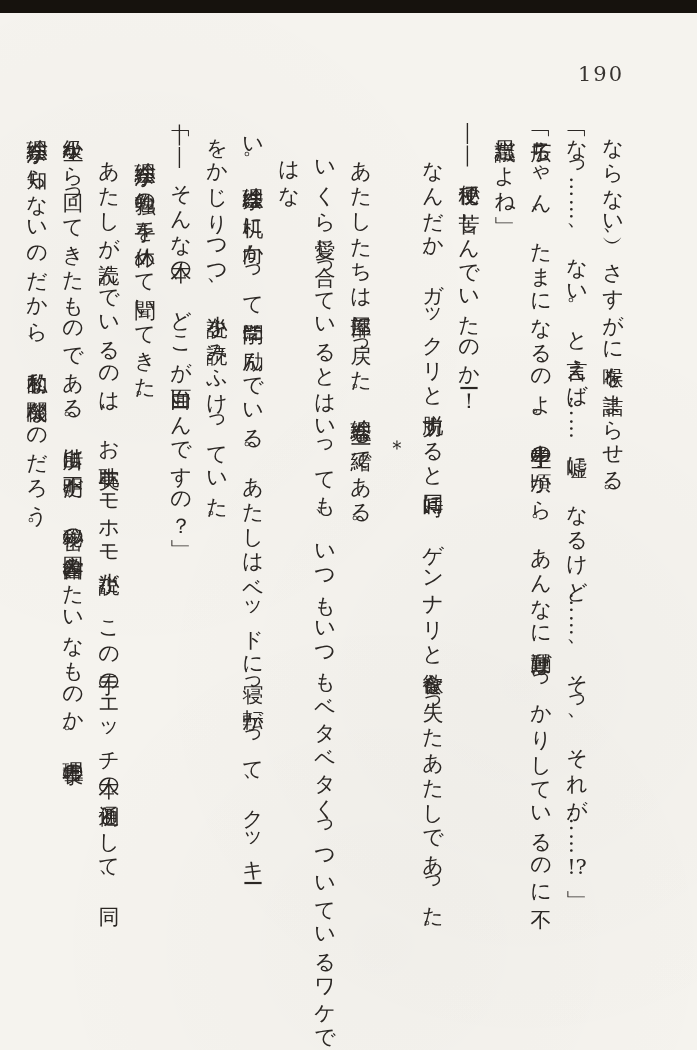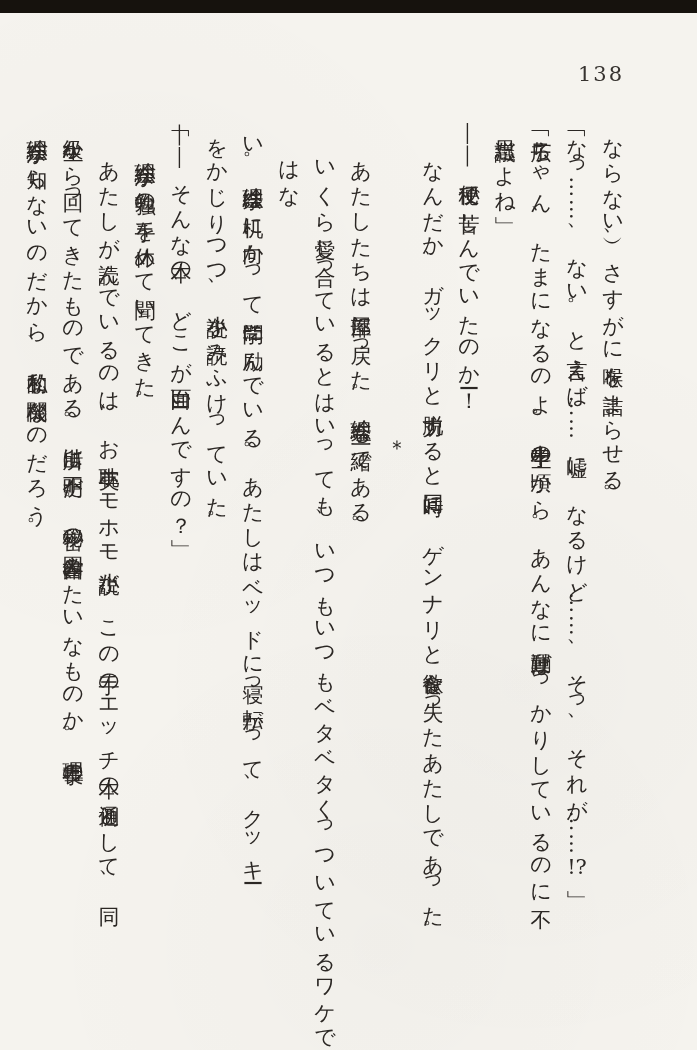--- a/index.html
+++ b/index.html
@@ -57,21 +57,21 @@
   .tcy {
     text-combine-upright: all;  
     letter-spacing: 0;
   }
 </style>
 </head>
 <body>
 
 <div class="page" style="background-color: rgb(245, 243, 238); color: rgb(43, 39, 36);">
   <div class="topbar" style="background: rgb(22, 18, 13);"></div>
-  <div class="page-number" style="color: rgb(55, 51, 48);">138</div>
+  <div class="page-number" style="color: rgb(55, 51, 48);">190</div>
   <div class="text-block" id="text-block">
       <div class="text-line">ならない）、さすがに喉を詰まらせる。</div>
       <div class="text-line">「なっ……、ない。と言えば……嘘に、なるけど……、そっ、それが……<span class="tcy">!?</span>」</div>
       <div class="text-line">「広子ちゃん、たまになるのよ。中学生の頃から。あんなに運動ばっかりしているのに不</div>
       <div class="text-line">思議だよね」</div>
       <div class="text-line">――便秘で苦しんでいたのかー！</div>
       <div class="text-line indent">なんだか、ガックリと脱力すると同時に、ゲンナリと食欲を失ったあたしであった。</div>
       <div class="text-line separator">＊</div>
       <div class="text-line indent">あたしたちは部屋に戻った。絵理奈も一緒である。</div>
       <div class="text-line indent">いくら愛し合っているとはいっても、いつもいつもベタベタくっついているワケではな</div>

